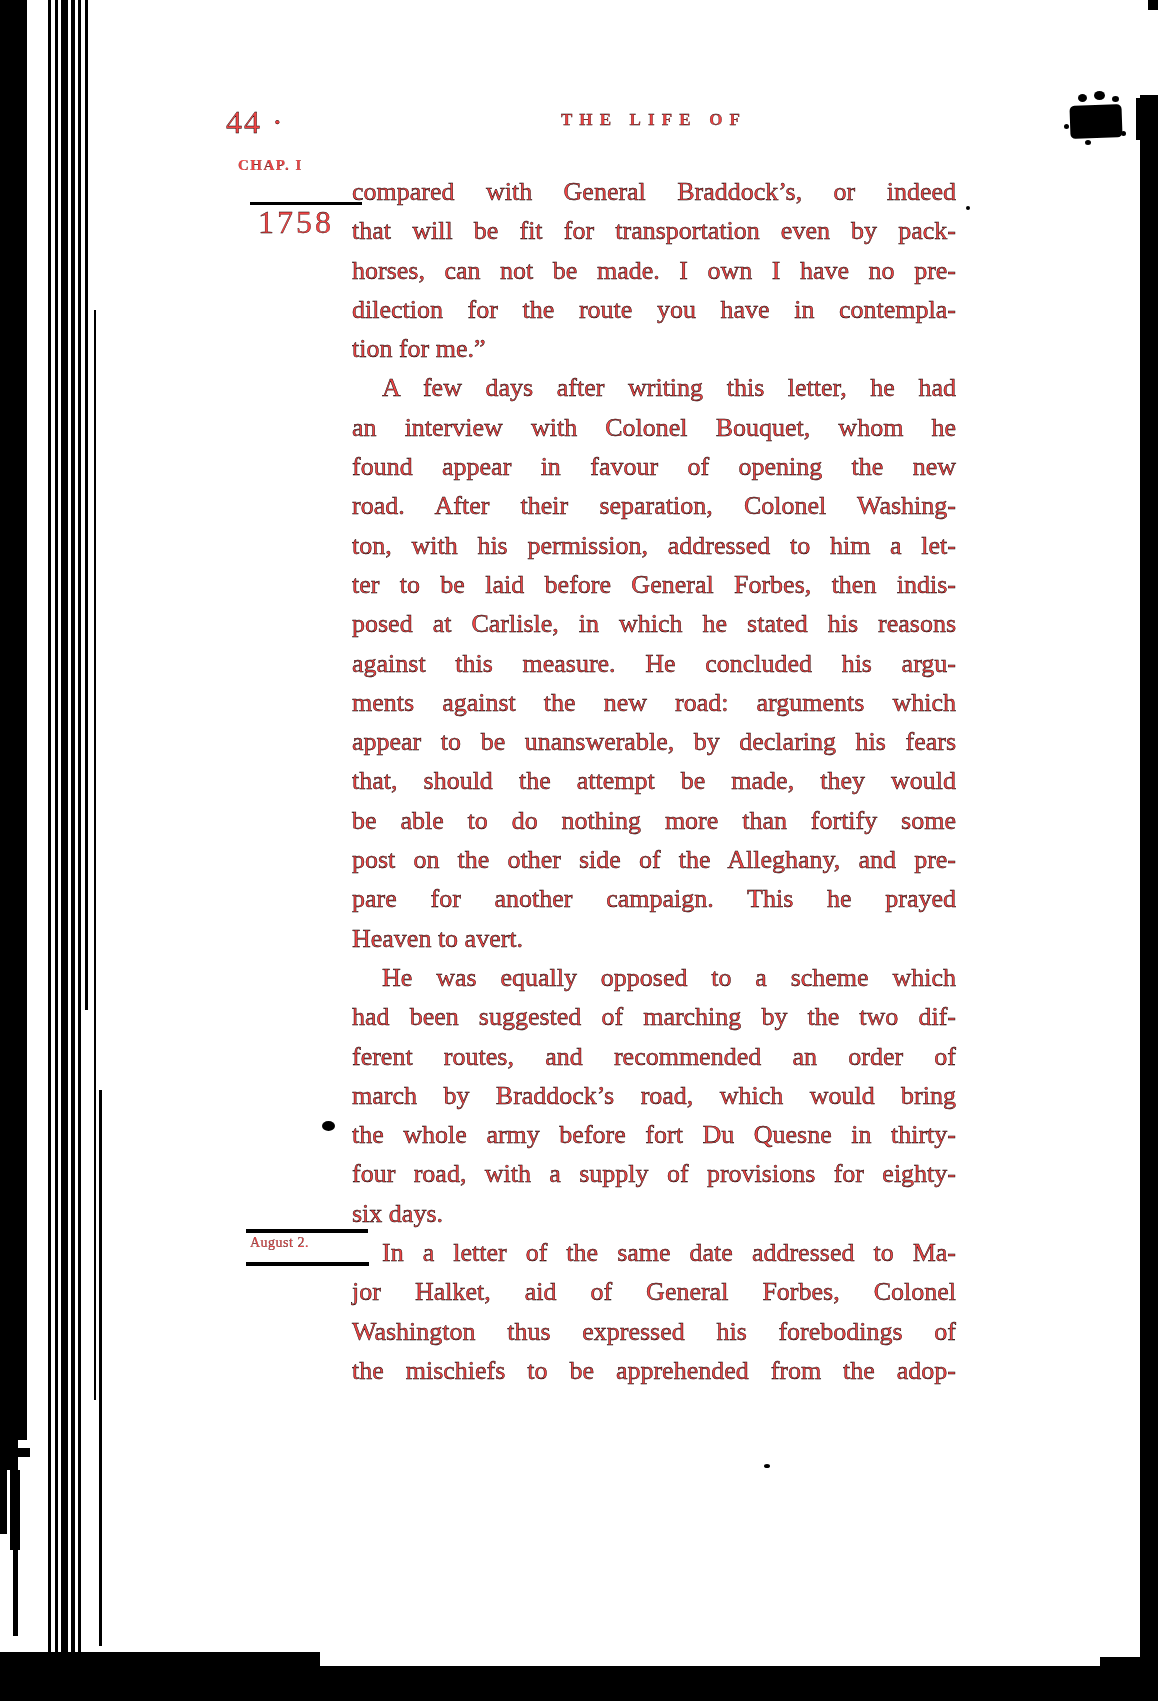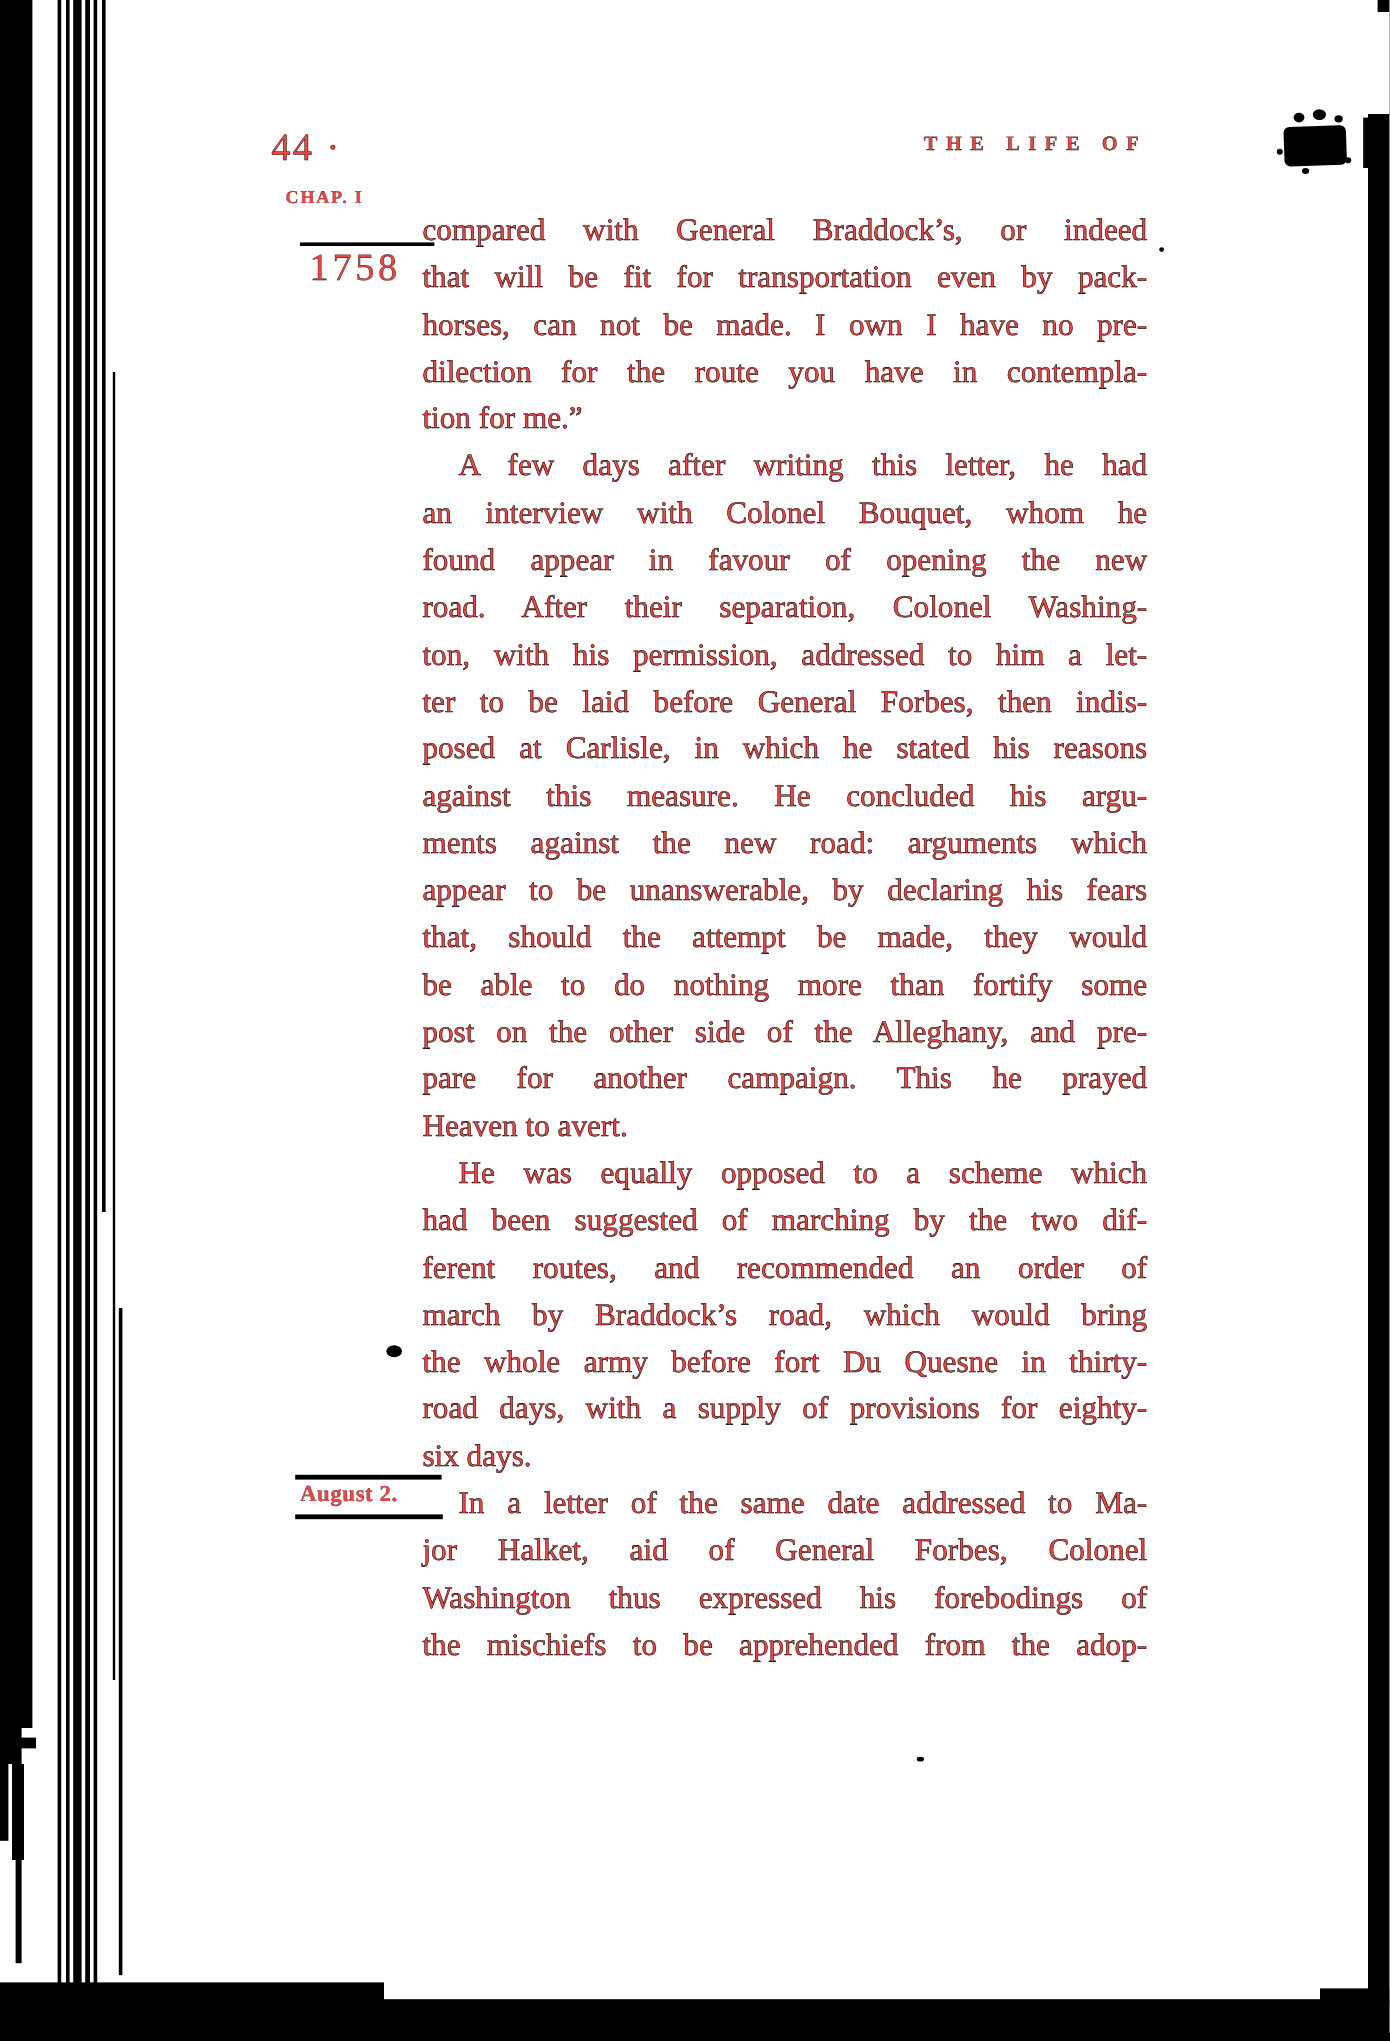--- a/index.html
+++ b/index.html
@@ -12,40 +12,40 @@
     color:#ef4444;
   }
   
   .pagenum{
     position:absolute;left:226px;top:104px;
     font-size:32px;letter-spacing:2px;
     -webkit-text-stroke:0.4px #000;
   }
   .runhead{
     position:absolute;left:352px;top:110px;width:604px;
-    text-align:right;font-size:17px;font-weight:700;
+    text-align:center;font-size:17px;font-weight:700;
     letter-spacing:0.42em;
     -webkit-text-stroke:0.3px #000;
   }
   
   .chapnote{
     position:absolute;left:238px;top:157px;width:110px;
     font-size:15px;letter-spacing:1.5px;font-weight:700;
     -webkit-text-stroke:0.2px #000;
   }
   .chaprule{position:absolute;left:250px;top:202px;width:112px;height:3px;background:#000;}
   .yearnote{
     position:absolute;left:258px;top:204px;width:100px;
     font-size:32px;letter-spacing:3px;
     -webkit-text-stroke:0.3px #000;
   }
   .augrule1{position:absolute;left:246px;top:1229px;width:122px;height:4px;background:#000;}
   .augnote{
     position:absolute;left:250px;top:1235px;
-    font-size:19px;font-weight:700;letter-spacing:0.5px;
+    font-size:14px;font-weight:400;letter-spacing:0.5px;
     -webkit-text-stroke:0.2px #000;
   }
   .augrule2{position:absolute;left:246px;top:1262px;width:123px;height:4px;background:#000;}
   
   .bodytext{
     position:absolute;left:352px;top:150px;width:604px;
     font-size:26px;line-height:39.3px;margin-top:22px;
     -webkit-text-stroke:0.45px #000;
   }
   .line{height:39.3px;white-space:nowrap;}
@@ -91,21 +91,21 @@
       <div class="line j">that, should the attempt be made, they would</div>
       <div class="line j">be able to do nothing more than fortify some</div>
       <div class="line j">post on the other side of the Alleghany, and pre-</div>
       <div class="line j">pare for another campaign.  This he prayed</div>
       <div class="line">Heaven to avert.</div>
       <div class="line j in">He was equally opposed to a scheme which</div>
       <div class="line j">had been suggested of marching by the two dif-</div>
       <div class="line j">ferent routes, and recommended an order of</div>
       <div class="line j">march by Braddock’s road, which would bring</div>
       <div class="line j">the whole army before fort Du Quesne in thirty-</div>
-      <div class="line j">road days, with a supply of provisions for eighty-</div>
+      <div class="line j">four road, with a supply of provisions for eighty-</div>
       <div class="line">six days.</div>
       <div class="line j in">In a letter of the same date addressed to Ma-</div>
       <div class="line j">jor Halket, aid of General Forbes, Colonel</div>
       <div class="line j">Washington thus expressed his forebodings of</div>
       <div class="line j">the mischiefs to be apprehended from the adop-</div>
     </div>
 
   <div class="art" style="left:0;top:0;width:27px;height:1440px;"></div>
   <div class="art" style="left:0;top:1440px;width:18px;height:30px;"></div>
   <div class="art" style="left:0;top:1448px;width:30px;height:9px;"></div>

